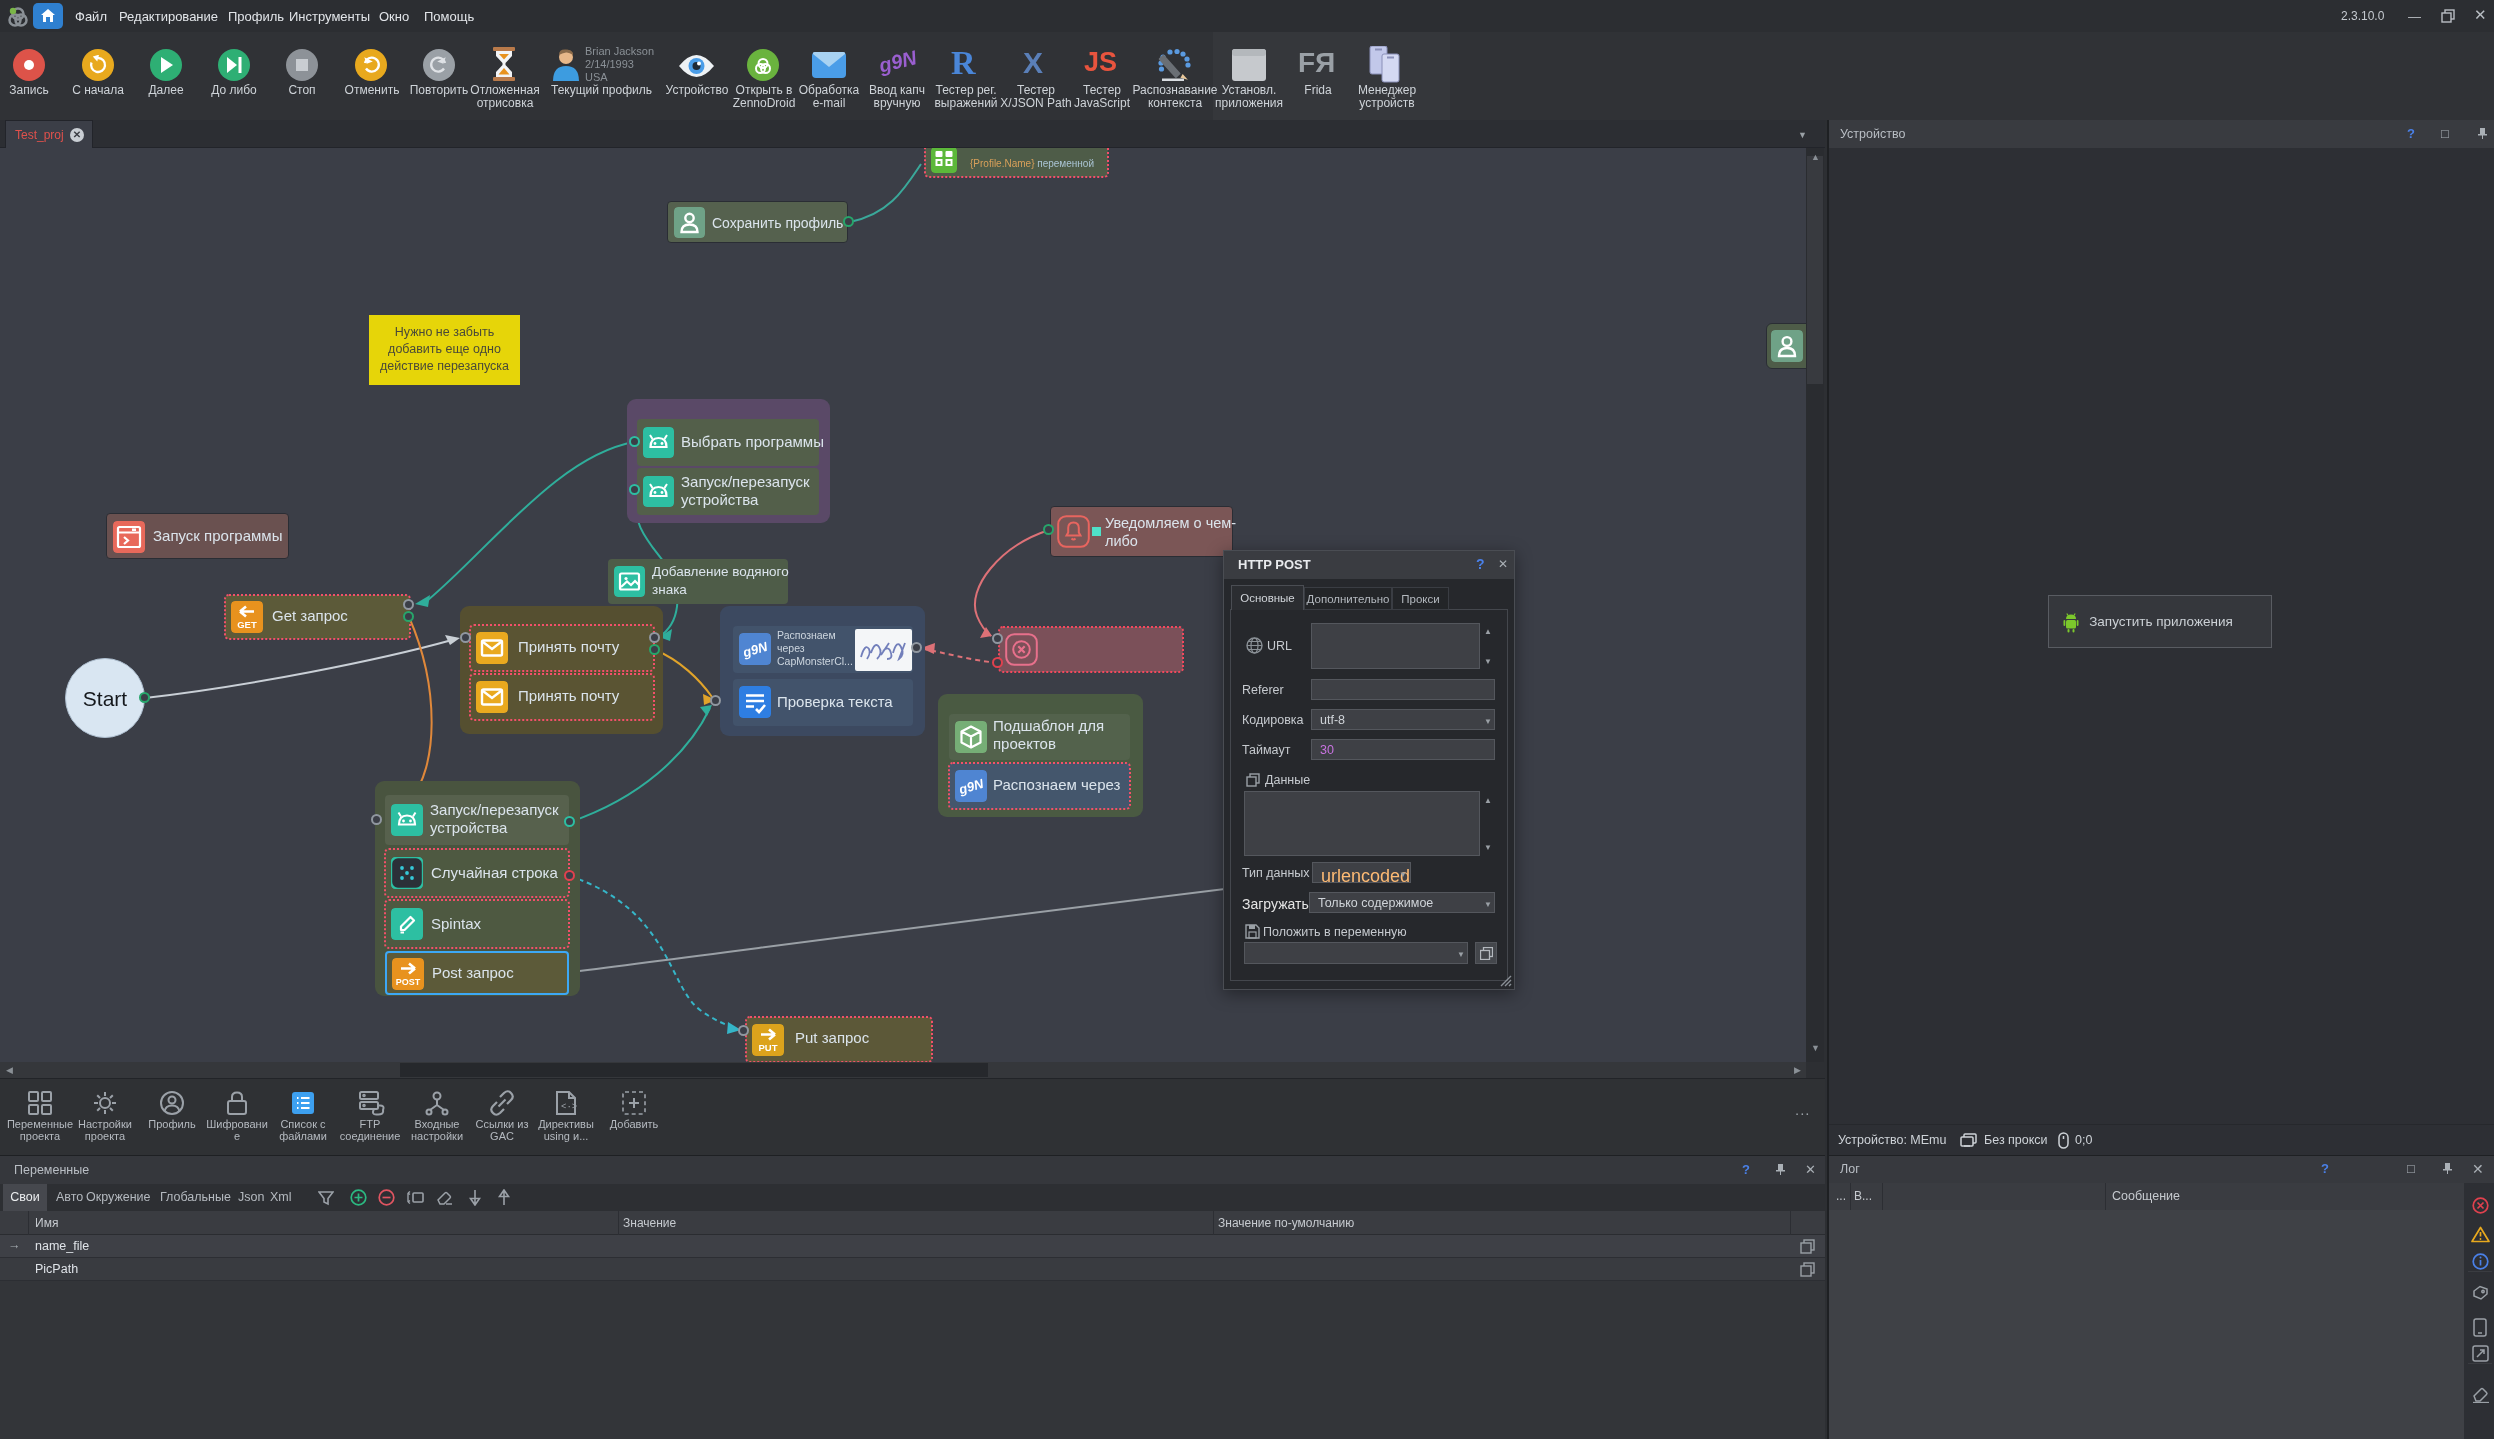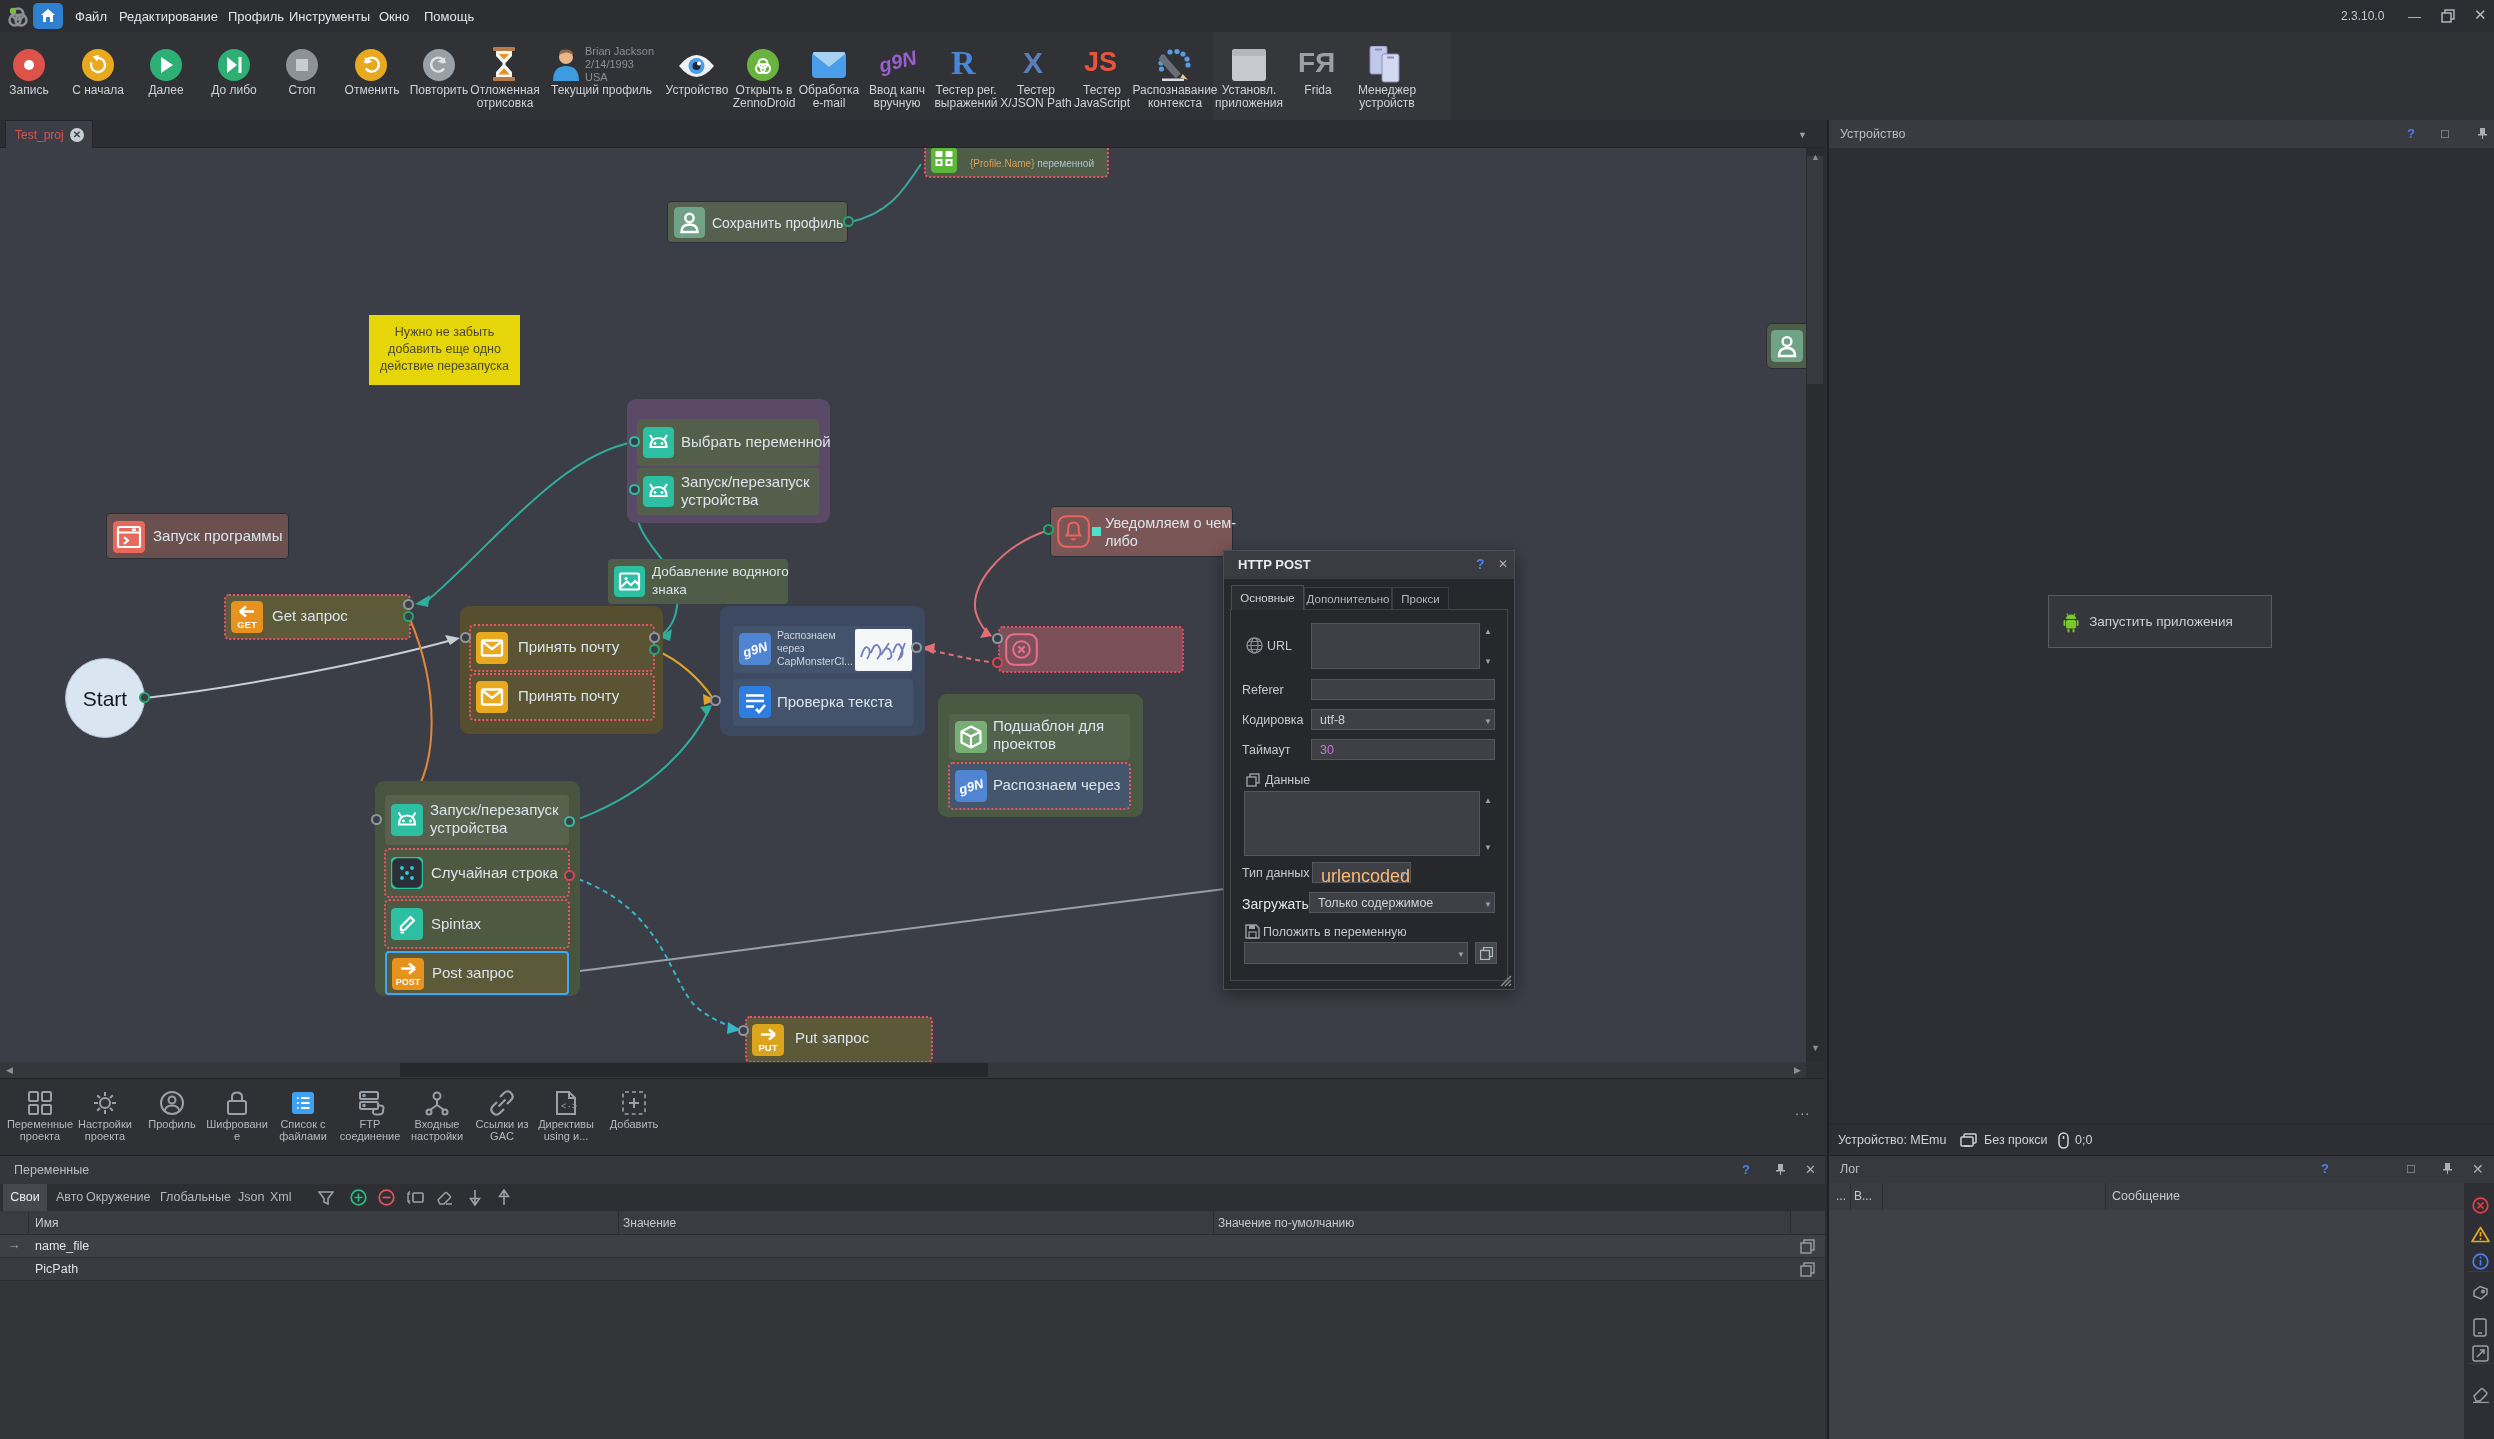--- a/index.html
+++ b/index.html
@@ -289,21 +289,21 @@
 
 <div class="group" style="left:627px;top:251px;width:203px;height:124px;background:#5a4967"></div>
 <div class="node" style="left:637px;top:271px;width:182px;height:47px;background:#535f4a">
   <svg class="nicon" style="top:8px" width="31" height="31" viewBox="0 0 31 31">
           <rect width="31" height="31" rx="4" fill="#2dbfa2"></rect>
           <path d="M7.5 20 Q7.5 11 15.5 11 Q23.5 11 23.5 20 Z" fill="none" stroke="#fff" stroke-width="2.2"></path>
           <circle cx="12" cy="16.5" r="1.4" fill="#fff"></circle>
           <circle cx="19" cy="16.5" r="1.4" fill="#fff"></circle>
           <path d="M9.5 12 L7 8 M21.5 12 L24 8" stroke="#fff" stroke-width="2"></path>
         </svg>
-  <div class="ntext" style="left:44px;top:14px">Выбрать переменной</div>
+  <div class="ntext" style="left:44px;top:14px">Выбрать программы</div>
 </div>
 <div class="node" style="left:637px;top:320px;width:182px;height:47px;background:#535f4a">
   <svg class="nicon" style="top:8px" width="31" height="31" viewBox="0 0 31 31">
           <rect width="31" height="31" rx="4" fill="#2dbfa2"></rect>
           <path d="M7.5 20 Q7.5 11 15.5 11 Q23.5 11 23.5 20 Z" fill="none" stroke="#fff" stroke-width="2.2"></path>
           <circle cx="12" cy="16.5" r="1.4" fill="#fff"></circle>
           <circle cx="19" cy="16.5" r="1.4" fill="#fff"></circle>
           <path d="M9.5 12 L7 8 M21.5 12 L24 8" stroke="#fff" stroke-width="2"></path>
         </svg>
   <div class="ntext" style="left:44px;top:5px">Запуск/перезапуск<br>устройства</div>

